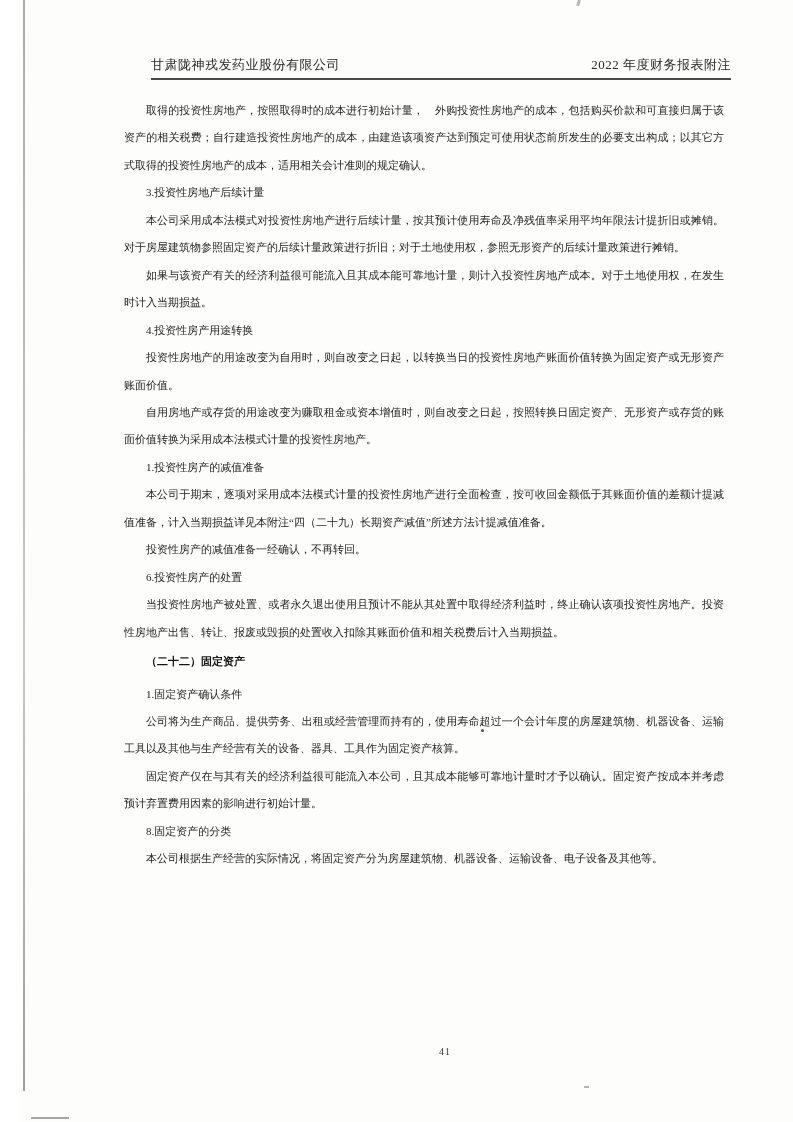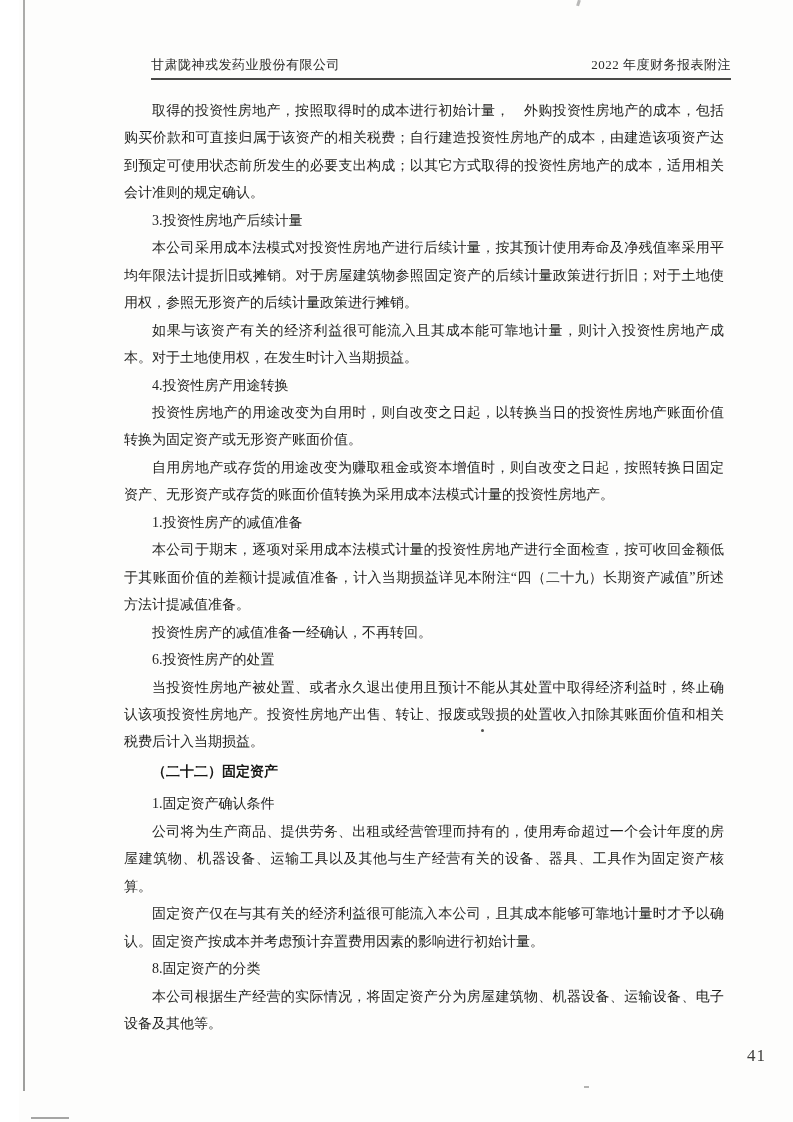--- a/index.html
+++ b/index.html
@@ -22,33 +22,33 @@
     display:flex;justify-content:space-between;align-items:flex-end;
     border-bottom:2px solid #4a4a48;
     padding-bottom:4px;
     font-size:13px;color:#2a2a28;
     letter-spacing:0.5px;
   }
   
   .content{
     position:absolute;
     left:105px;top:97px;width:600px;
-    font-size:14px;
+    font-size:11px;
     line-height:27.45px;
     color:#1e1e1c;
     text-align:justify;
   }
   .content p{margin:0;text-indent:2em;}
   .content p.section{font-weight:bold;margin:2px 0 5px 0;color:#161614;}
   
   .pagenum{
     position:absolute;
     left:105px;top:1046px;width:642px;
-    text-align:right;
-    font-size:17px;color:#3c3c3a;
+    text-align:center;
+    font-size:10px;color:#3c3c3a;
     letter-spacing:1px;
   }
   
   .edge-left{
     position:absolute;left:4px;top:0;width:2px;height:1091px;
     background:linear-gradient(#8f8f8d,#b5b5b3 60%,#7e7e7c);
     opacity:.75;
   }
   .tick-top{position:absolute;left:558px;top:0;width:3px;height:6px;background:#8a8a88;opacity:.6;transform:rotate(18deg);}
   .ink-dot{position:absolute;left:462px;top:729px;width:3px;height:3px;border-radius:50%;background:#4f4f4d;}

